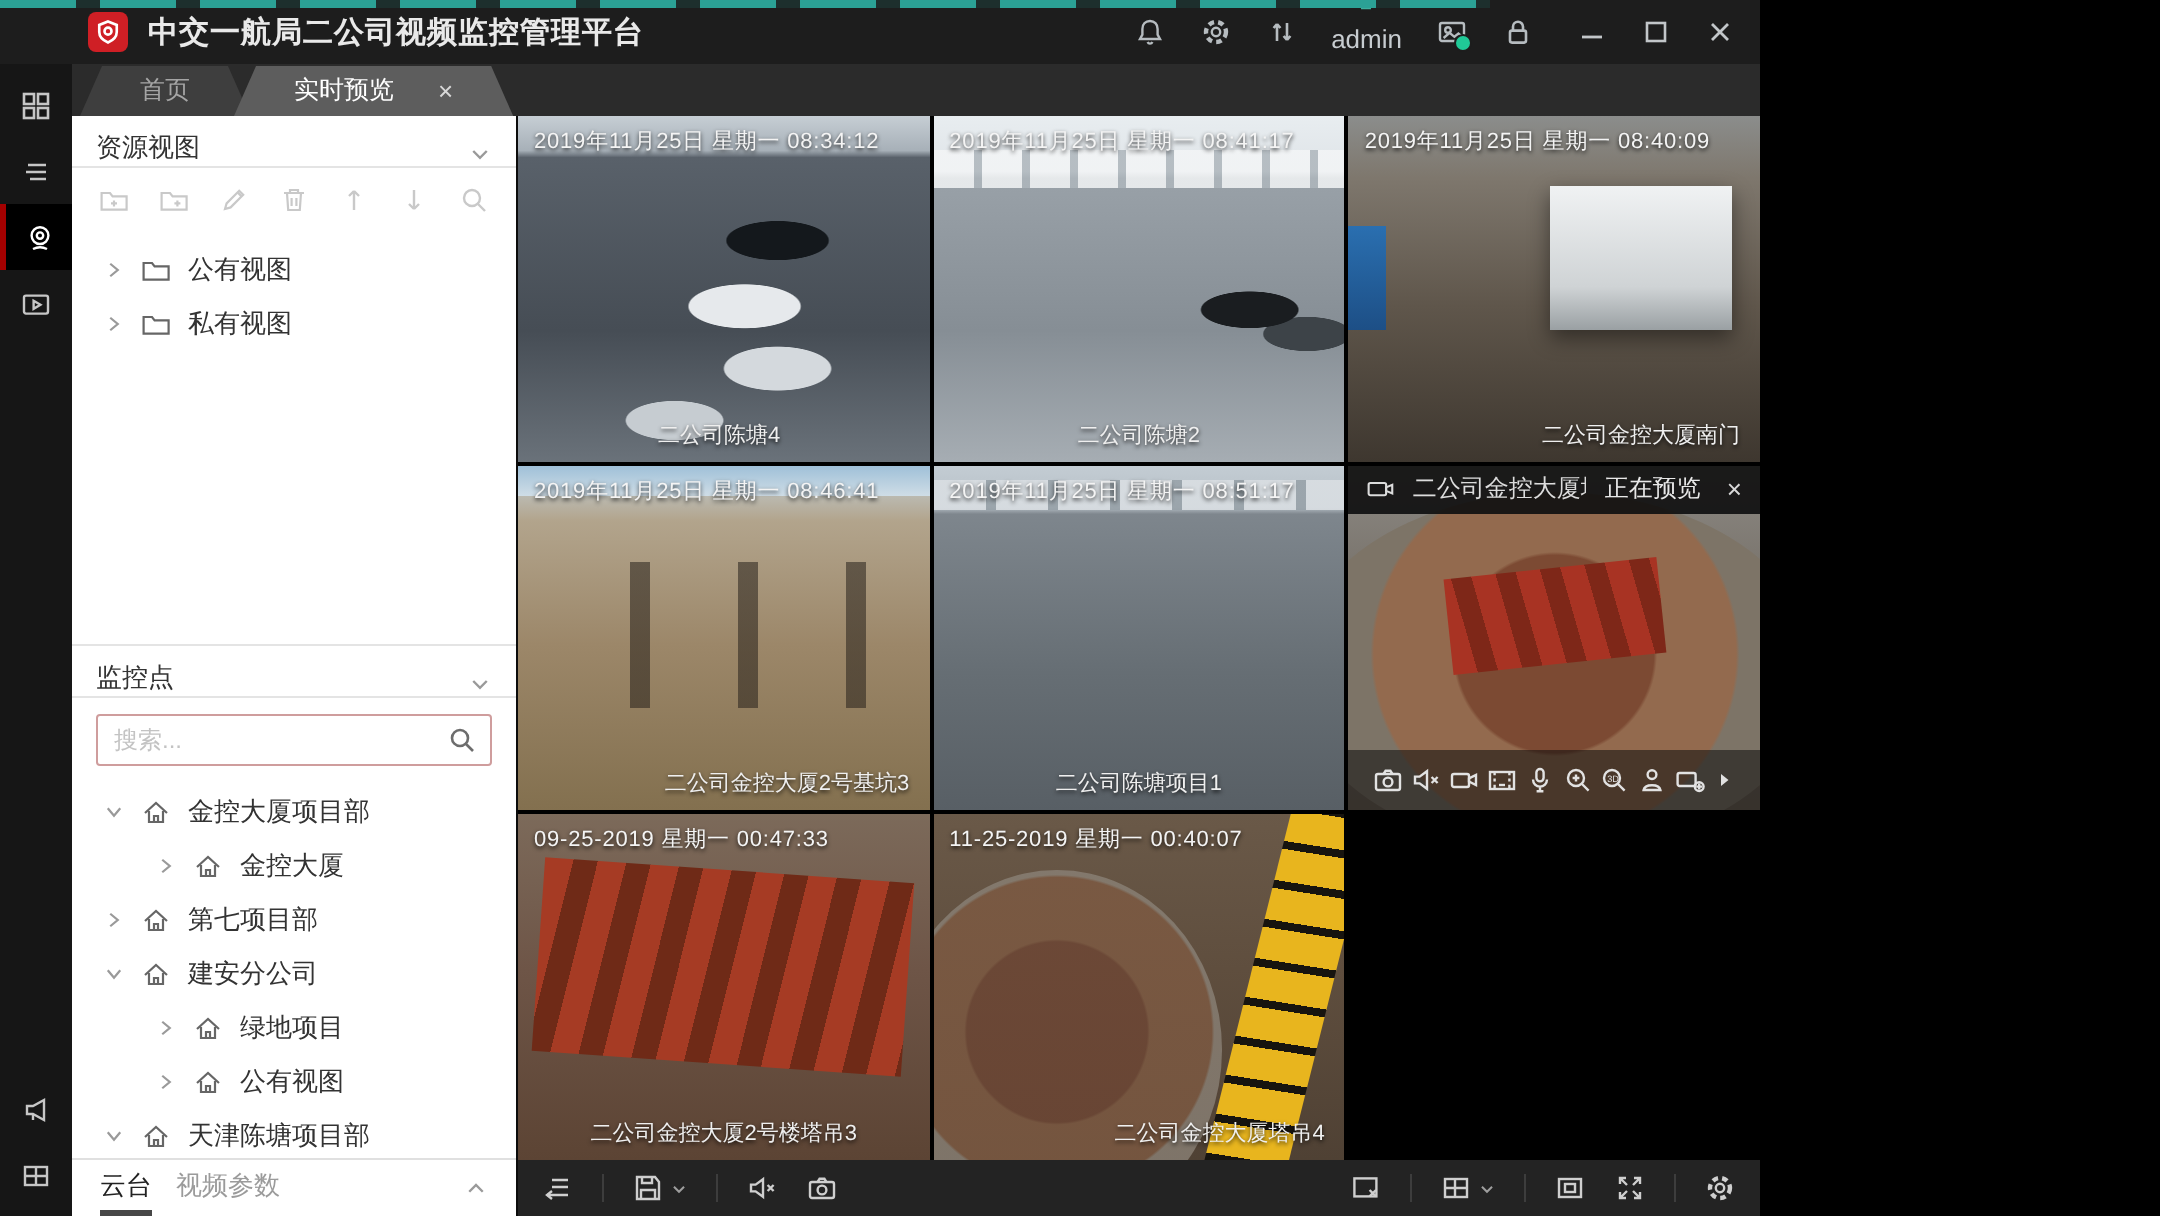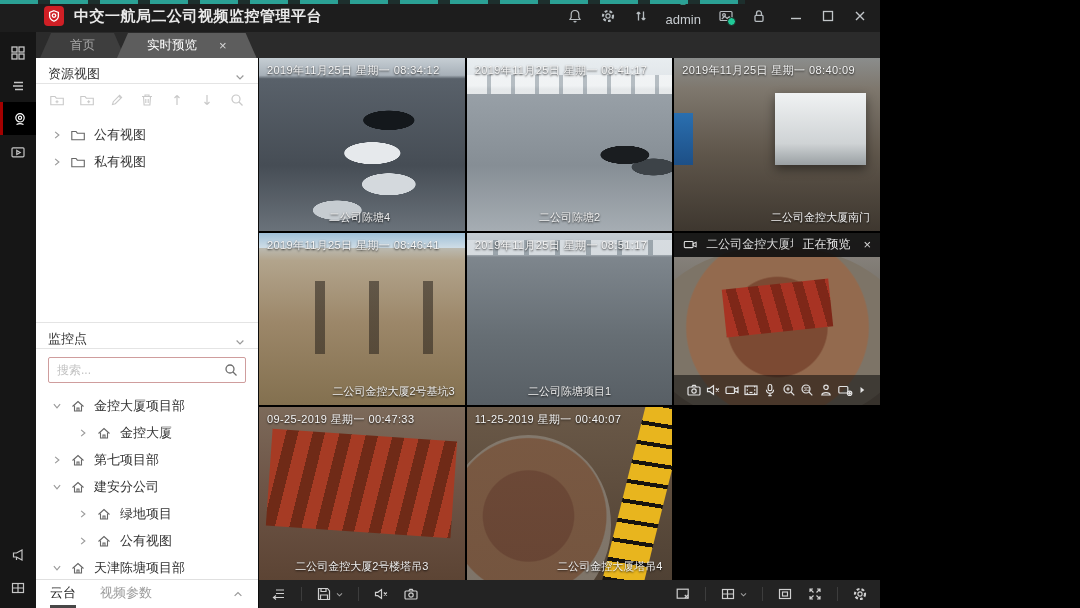--- a/index.html
+++ b/index.html
@@ -57,21 +57,21 @@
   .tchev.exp{transform:rotate(90deg);}
   .tree-item .node-ic{color:#666;}
   .d1{padding-left:42px;}
   .mon-section{flex:1;display:flex;flex-direction:column;min-height:0;border-top:1px solid #e4e4e4;}
   .search-wrap{margin:8px 12px 4px 12px;position:relative;flex:none;}
   .search-input{width:100%;height:26px;box-sizing:border-box;border:1px solid #cf9d9d;border-radius:2px;
      padding:0 28px 0 8px;font-size:12px;color:#333;outline:none;font-family:"Liberation Sans",sans-serif;}
   .search-input::placeholder{color:#c3c3c3;}
   .search-ic{position:absolute;right:7px;top:5px;color:#6d6d6d;}
   .mon-tree{flex:1;overflow:hidden;}
-  .sidebar-footer{height:28px;flex:none;border-top:1px solid #e0e0e0;display:flex;align-items:stretch;padding:0 14px;gap:24px;font-size:13px;background:#fff;}
+  .sidebar-footer{height:28px;flex:none;border-top:1px solid #e0e0e0;display:flex;align-items:stretch;padding:0 14px;gap:12px;font-size:13px;background:#fff;}
   .ftab{display:flex;align-items:center;border-bottom:3px solid transparent;box-sizing:border-box;}
   .ftab.on{color:#222;border-color:#474747;}
   .ftab.off{color:#9b9b9b;}
   .foot-chev{margin-left:auto;display:flex;align-items:center;color:#9a9a9a;}
 
   
   .stage{flex:1;display:flex;flex-direction:column;min-width:0;background:#000;}
   .grid{flex:1;display:grid;grid-template-columns:repeat(3,1fr);grid-template-rows:repeat(3,1fr);gap:2px;background:#000;min-height:0;}
   .cell{position:relative;overflow:hidden;background:#1a1a1a;}
   .feed{position:absolute;inset:0;}

